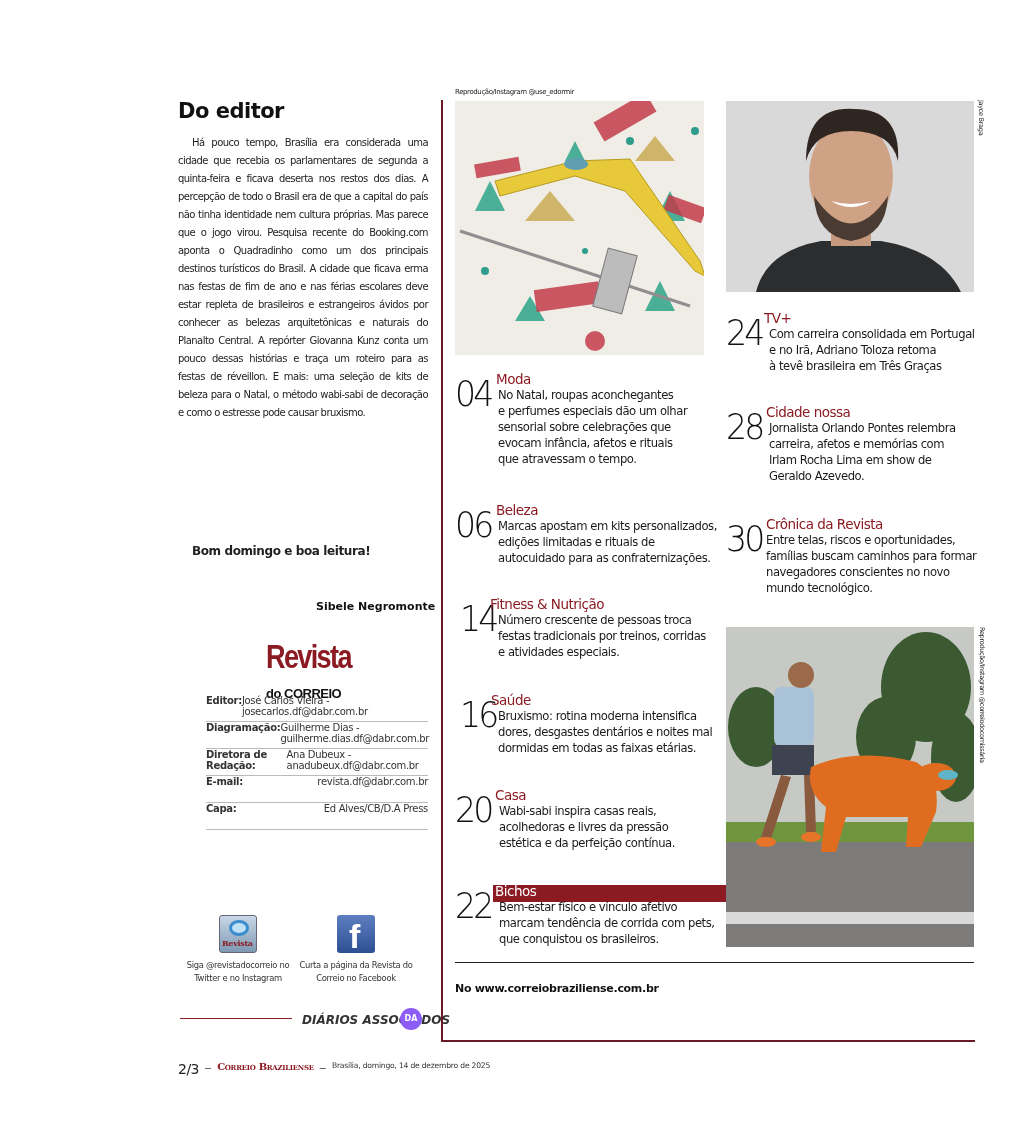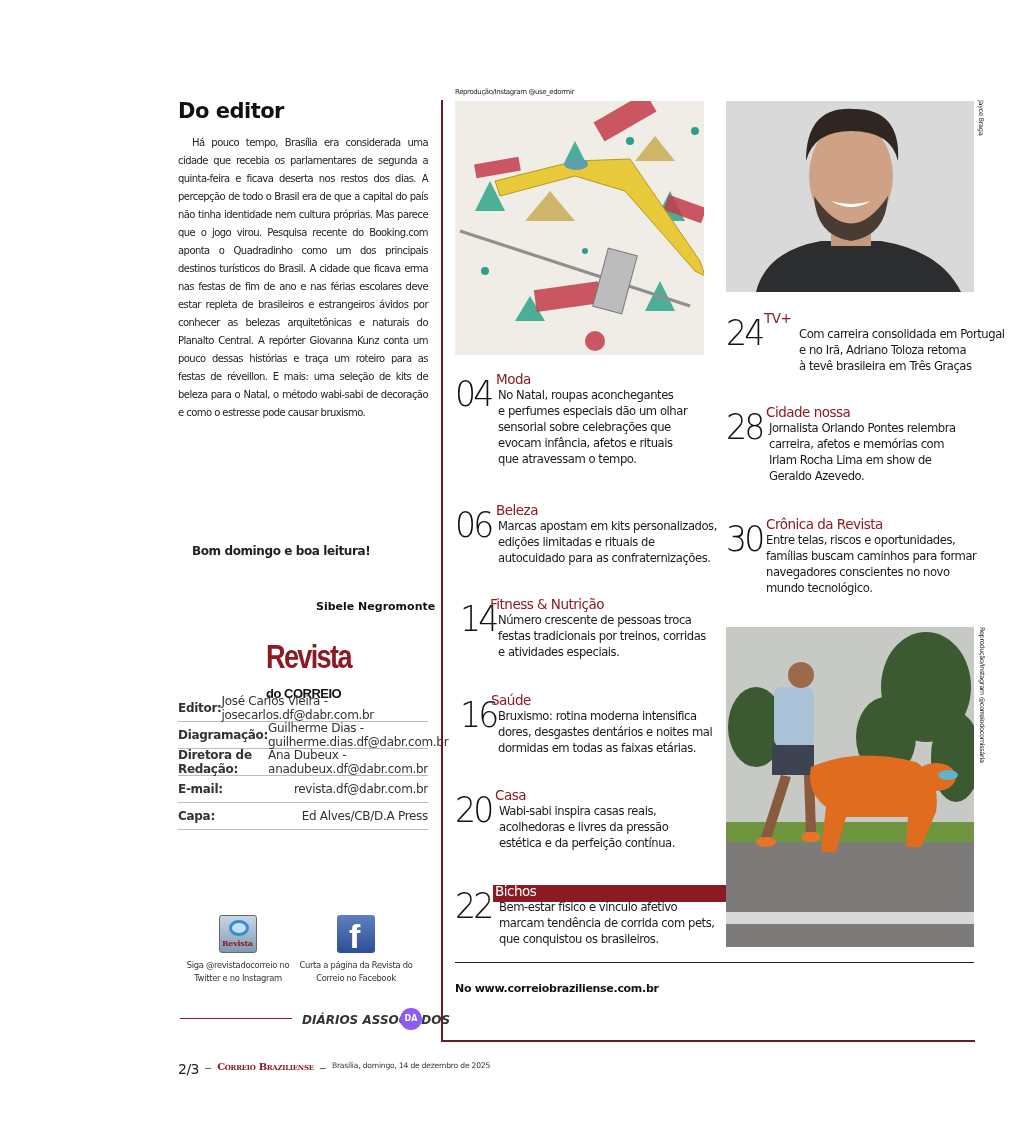--- a/index.html
+++ b/index.html
@@ -10,21 +10,21 @@
   .editor-title { position: absolute; left: 178px; top: 99px; font-family: "DejaVu Sans", sans-serif; font-weight: bold; font-size: 21px; letter-spacing: -0.5px; color: #111; }
   .editor-body { position: absolute; left: 178px; top: 134px; width: 250px; font-size: 10px; line-height: 18px; text-align: justify; color: #222; text-indent: 14px; font-family: "DejaVu Sans", sans-serif; font-weight: normal; letter-spacing: -0.55px; }
   .signoff { position: absolute; left: 192px; top: 544px; font-size: 12px; font-weight: bold; font-family: "DejaVu Sans", sans-serif; letter-spacing: -0.4px; color: #222; }
   .signature { position: absolute; left: 316px; top: 600px; font-size: 11px; font-weight: bold; font-family: "DejaVu Sans", sans-serif; letter-spacing: 0px; color: #111; }
 
   .logo { position: absolute; left: 266px; top: 640px; width: 90px; height: 52px; }
   .logo .revista { position: absolute; left: 0; top: 0; font-family: "Liberation Sans", sans-serif; font-weight: bold; font-size: 33px; letter-spacing: -2px; color: #8b1a22; line-height: 34px; transform: scaleX(0.82); transform-origin: left; }
   .logo .docorreio { position: absolute; left: 0; top: 34px; font-family: "Liberation Sans", sans-serif; font-weight: bold; font-size: 13px; color: #111; letter-spacing: -0.5px; margin-top: 12px; }
 
   .staff { position: absolute; left: 178px; top: 695px; width: 250px; }
-  .staff-row { display: flex; justify-content: space-between; align-items: center; height: 27px; border-bottom: 1px solid #bbb; font-size: 12px; font-family: "DejaVu Sans", sans-serif; letter-spacing: -0.3px; color: #333; }
+  .staff-row { display: flex; justify-content: space-between; align-items: flex-start; height: 27px; border-bottom: 1px solid #bbb; font-size: 10px; font-family: "DejaVu Sans", sans-serif; letter-spacing: -0.3px; color: #333; margin-left: 28px; }
   .staff-row .lbl { font-weight: bold; }
 
   .social { position: absolute; left: 178px; top: 915px; width: 250px; height: 80px; }
   .social-item { position: absolute; top: 0; width: 120px; text-align: center; font-size: 8.4px; line-height: 13px; font-family: "DejaVu Sans", sans-serif; letter-spacing: -0.3px; color: #333; }
   .social-item.a { left: 0; }
   .social-item.b { left: 118px; }
   .social-icon { width: 38px; height: 38px; margin: 0 auto 6px; border-radius: 3px; position: relative; }
   .icon-revista { background: linear-gradient(#c8d7e6, #7f99b3); border: 1px solid #667; }
   .icon-revista .bubble { position: absolute; left: 9px; top: 4px; width: 20px; height: 16px; border-radius: 50%; border: 3px solid #3a8ccc; background: #bfe0f5; }
   .icon-revista .txt { position: absolute; left: 2px; top: 21px; font-size: 8px; font-weight: bold; color: #8b1a22; font-family: "DejaVu Serif", serif; }
@@ -265,21 +265,21 @@
   <div class="toc-desc" style="left:44px;">
     <div>Bem-estar físico e vínculo afetivo</div>
     <div>marcam tendência de corrida com pets,</div>
     <div>que conquistou os brasileiros.</div>
   </div>
 </div>
 
 <div class="toc-item" style="left:726px; top:316px;">
   <span class="toc-num">24</span>
   <span class="toc-section" style="left:38px;">TV+</span>
-  <div class="toc-desc" style="left:43px;margin-left:30px;">
+  <div class="toc-desc" style="left:43px;">
     <div>Com carreira consolidada em Portugal</div>
     <div>e no Irã, Adriano Toloza retoma</div>
     <div>à tevê brasileira em Três Graças</div>
   </div>
 </div>
 
 <div class="toc-item" style="left:726px; top:410px;">
   <span class="toc-num">28</span>
   <span class="toc-section" style="left:40px;">Cidade nossa</span>
   <div class="toc-desc" style="left:43px;">

